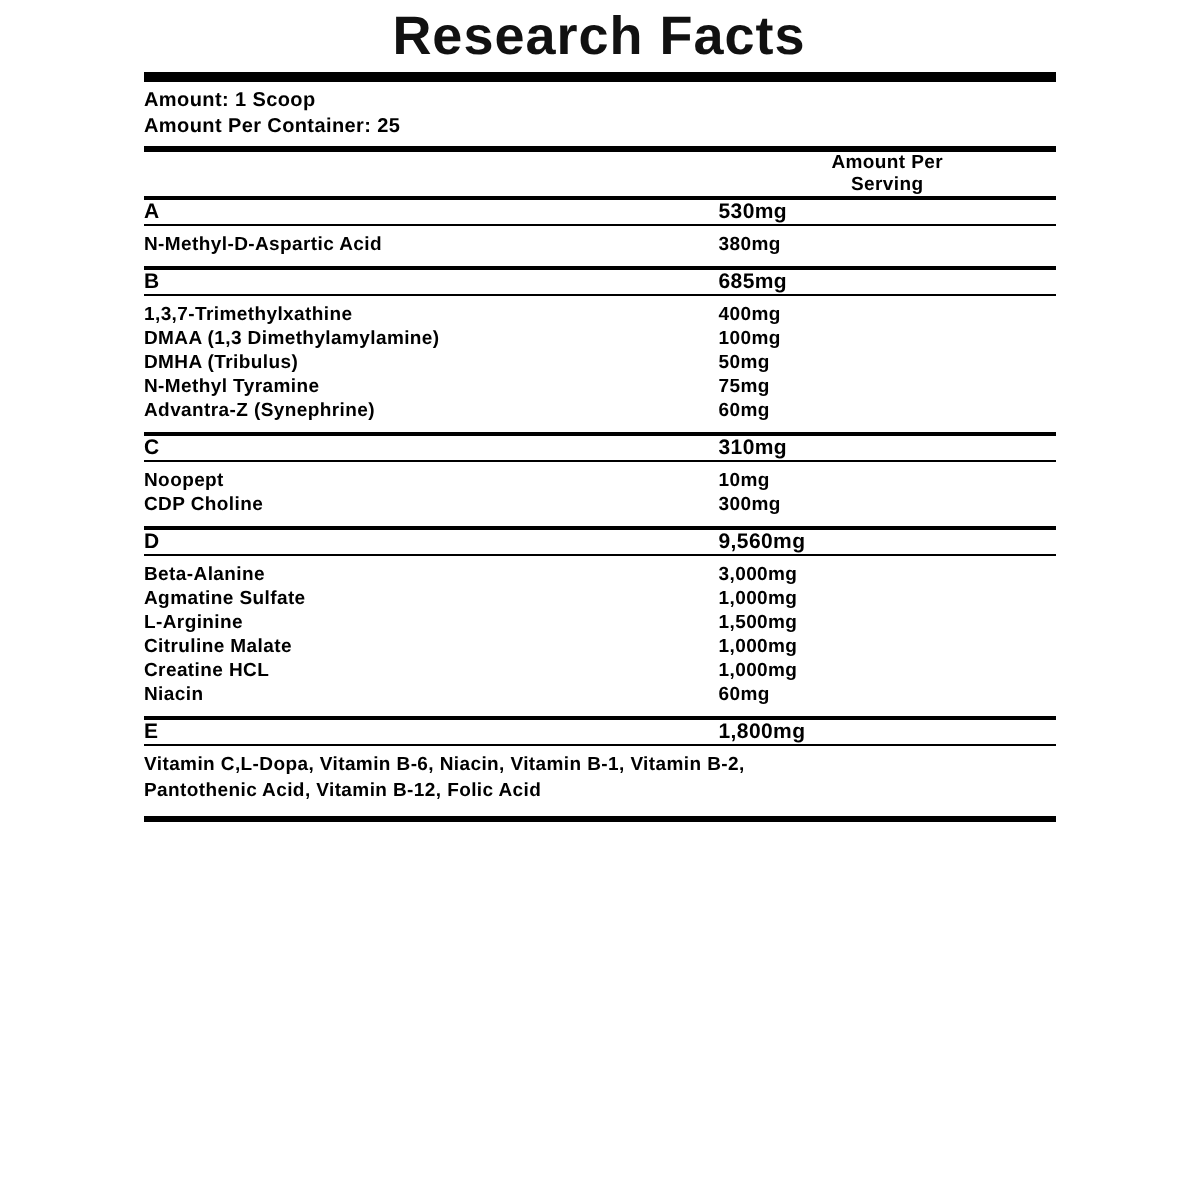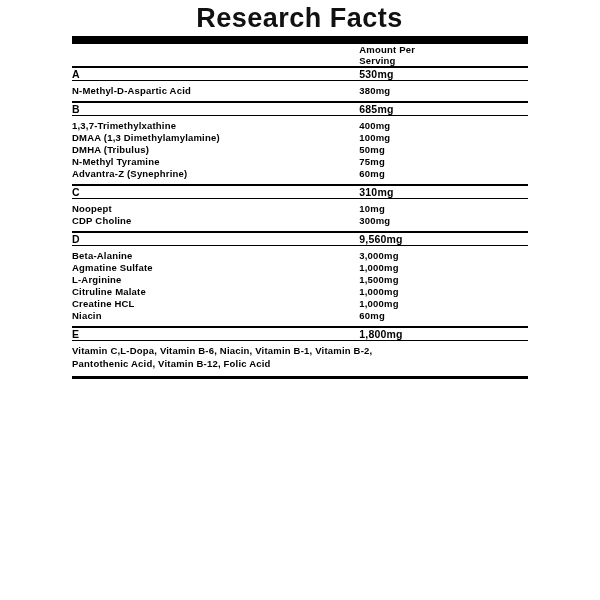--- a/index.html
+++ b/index.html
@@ -58,21 +58,21 @@
     width: 100%;
     border-collapse: collapse;
     font-size: 10px;
     letter-spacing: 0.2px;
   }
   table.facts td {
     padding: 0;
     vertical-align: bottom;
   }
   .hdr-cell {
-    text-align: left;
+    text-align: center;
     font-weight: bold;
     font-size: 9.5px;
     line-height: 11px;
     padding: 6px 0 5px 0;
   }
   .col-name {
     width: 63%;
   }
   .col-amt {
     width: 37%;
@@ -128,20 +128,24 @@
   }
 </style>
 </head>
 <body>
 
 <div id="panel">
 
   <div class="title">Research Facts</div>
   <div class="rule-heavy"></div>
 
+  <div class="amount-lines">
+    <div>Amount: 1 Scoop</div>
+    <div>Amount Per Container: 25</div>
+  </div>
 
   <div class="rule-med"></div>
 
   <table class="facts">
     <tbody>
       <tr>
         <td class="col-name hdr-cell"></td>
         <td class="col-name hdr-cell hdr-amt" style="width:37%">
           <span>Amount Per</span><br>
           <span>Serving</span>

